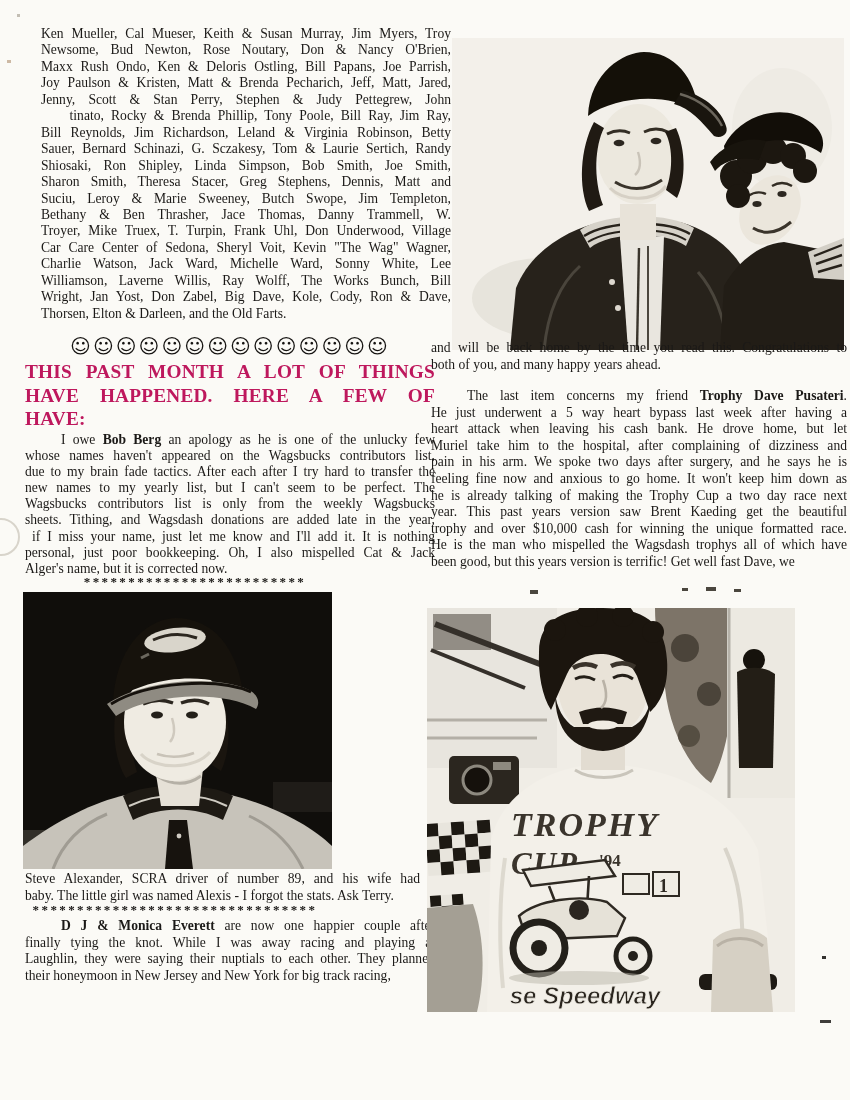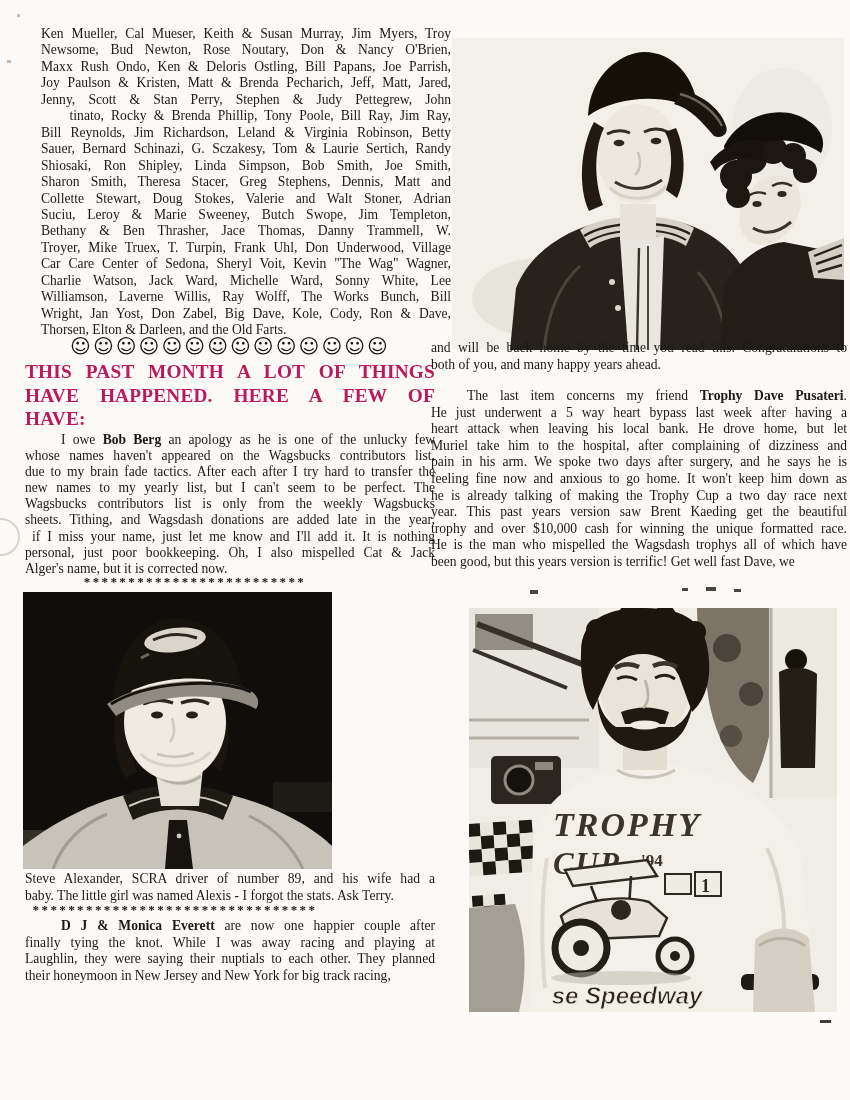--- a/index.html
+++ b/index.html
@@ -35,21 +35,21 @@
     text-align:center;white-space:nowrap;overflow:hidden;
   }
   #divider-top{left:25px;top:574px;width:340px;}
   #divider-bottom{left:25px;top:902px;width:300px;}
   #photo-1{left:23px;top:592px;width:309px;height:277px;}
   #photo-caption{left:25px;top:871px;width:410px;line-height:16.6px;}
   #everett{left:25px;top:918px;width:410px;line-height:16.6px;}
   #photo-2{left:452px;top:38px;width:392px;height:312px;}
   #back-home{left:431px;top:340px;width:416px;line-height:16.8px;}
   #pusateri{left:431px;top:388px;width:416px;line-height:16.6px;}
-  #photo-3{left:427px;top:608px;width:332px;height:404px;margin-left:42px;}
+  #photo-3{left:427px;top:608px;width:332px;height:404px;}
   svg{display:block;}
   .speck{position:absolute;background:#c3beb4;}
   #artifact-curve{
     position:absolute;left:-18px;top:518px;width:34px;height:34px;border-radius:50%;
     border:2px solid #d8d4cb;background:transparent;
   }
   #artifact-dash{position:absolute;left:820px;top:1020px;width:11px;height:3px;background:#3f3d3a;}
   #artifact-dot{position:absolute;left:822px;top:956px;width:4px;height:3px;background:#34322f;}
   .pnoise{position:absolute;background:#4a463e;}
 </style>
@@ -72,21 +72,20 @@
       <div class="tline">Ken Mueller, Cal Mueser, Keith &amp; Susan Murray, Jim Myers, Troy</div>
       <div class="tline">Newsome, Bud Newton, Rose Noutary, Don &amp; Nancy O'Brien,</div>
       <div class="tline">Maxx Rush Ondo, Ken &amp; Deloris Ostling, Bill Papans, Joe Parrish,</div>
       <div class="tline">Joy Paulson &amp; Kristen, Matt &amp; Brenda Pecharich, Jeff, Matt, Jared,</div>
       <div class="tline">Jenny, Scott &amp; Stan Perry,  Stephen &amp; Judy Pettegrew, John</div>
       <div class="tline">&nbsp;&nbsp;&nbsp;&nbsp;tinato, Rocky &amp; Brenda Phillip, Tony Poole, Bill Ray, Jim Ray,</div>
       <div class="tline">Bill Reynolds, Jim Richardson, Leland &amp; Virginia Robinson, Betty</div>
       <div class="tline">Sauer, Bernard Schinazi, G. Sczakesy, Tom &amp; Laurie Sertich, Randy</div>
       <div class="tline">Shiosaki, Ron Shipley, Linda Simpson, Bob Smith, Joe Smith,</div>
       <div class="tline">Sharon Smith, Theresa Stacer, Greg Stephens, Dennis, Matt and</div>
-      <div class="tline">Collette Stewart, Doug Stokes, Valerie and Walt Stoner, Adrian</div>
       <div class="tline">Suciu, Leroy &amp; Marie Sweeney, Butch Swope, Jim Templeton,</div>
       <div class="tline">Bethany  &amp; Ben Thrasher, Jace Thomas, Danny Trammell, W.</div>
       <div class="tline">Troyer, Mike Truex, T. Turpin, Frank Uhl, Don Underwood, Village</div>
       <div class="tline">Car Care Center of Sedona, Sheryl Voit,  Kevin "The Wag" Wagner,</div>
       <div class="tline">Charlie Watson, Jack Ward, Michelle Ward, Sonny White, Lee</div>
       <div class="tline">Williamson, Laverne Willis, Ray Wolff, The Works Bunch, Bill</div>
       <div class="tline">Wright, Jan Yost, Don Zabel, Big Dave, Kole, Cody, Ron &amp; Dave,</div>
       <div class="tline">Thorsen, Elton &amp; Darleen, and the Old Farts.</div>
     </div>
 
@@ -223,21 +222,21 @@
   </div>
 
   <div id="back-home" class="abs tblock">
       <div class="tline">and will be back home by the time you read this. Congratulations to</div>
       <div class="tline">both of you, and many happy years ahead.</div>
     </div>
 
   <div id="pusateri" class="abs tblock indent-first">
       <div class="tline"><span>The last item concerns my friend </span><b>Trophy Dave Pusateri</b><span>.</span></div>
       <div class="tline">He just underwent a 5 way heart bypass last week after having a</div>
-      <div class="tline">heart attack when leaving his local bank. He drove home, but let</div>
+      <div class="tline">heart attack when leaving his cash bank. He drove home, but let</div>
       <div class="tline">Muriel take him to the hospital, after complaining of dizziness and</div>
       <div class="tline">pain in his arm. We spoke two days after surgery, and he says he is</div>
       <div class="tline">feeling fine now and anxious to go home. It won't keep him down as</div>
       <div class="tline">he is already talking of making the Trophy Cup a two day race next</div>
       <div class="tline">year. This past years version saw Brent Kaeding get the beautiful</div>
       <div class="tline">trophy and over $10,000 cash for winning the unique formatted race.</div>
       <div class="tline">He is the man who mispelled the Wagsdash trophys all of which have</div>
       <div class="tline">been good, but this years version  is terrific! Get well fast Dave, we</div>
     </div>
 

